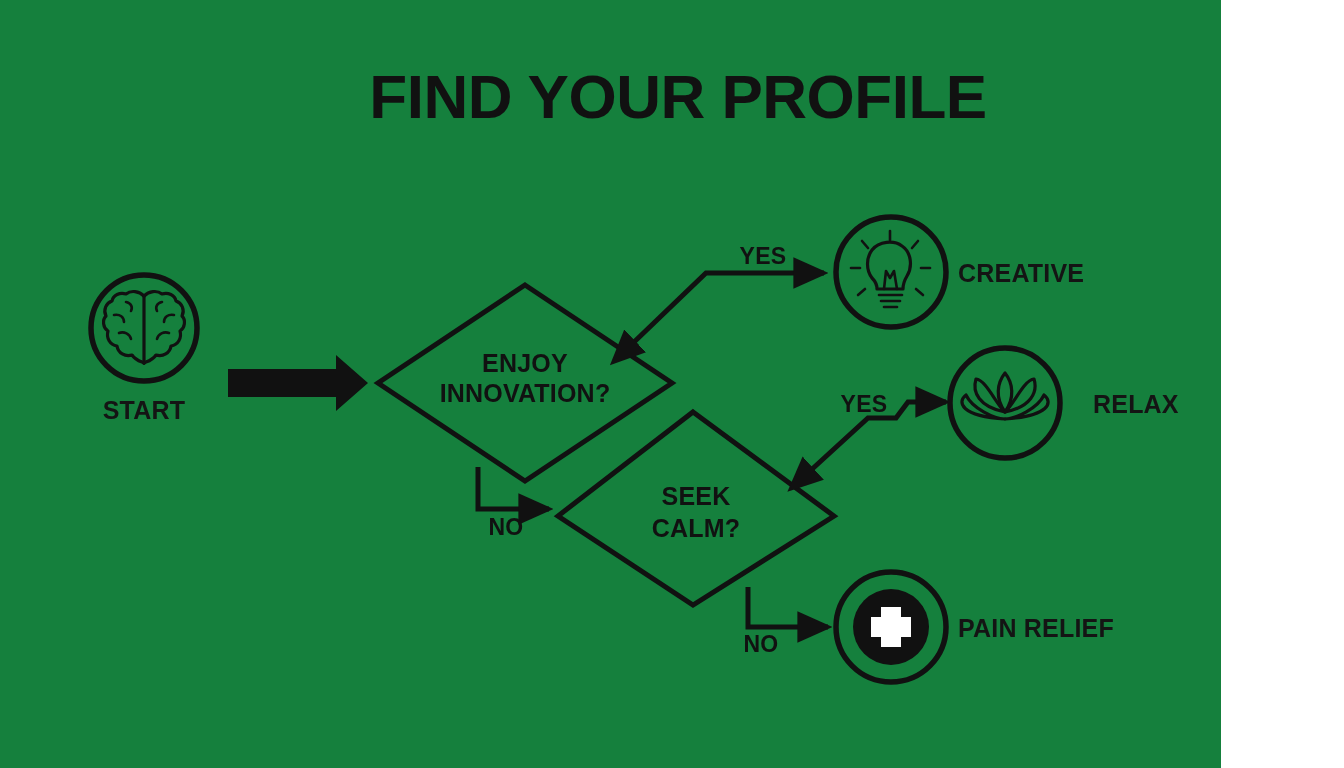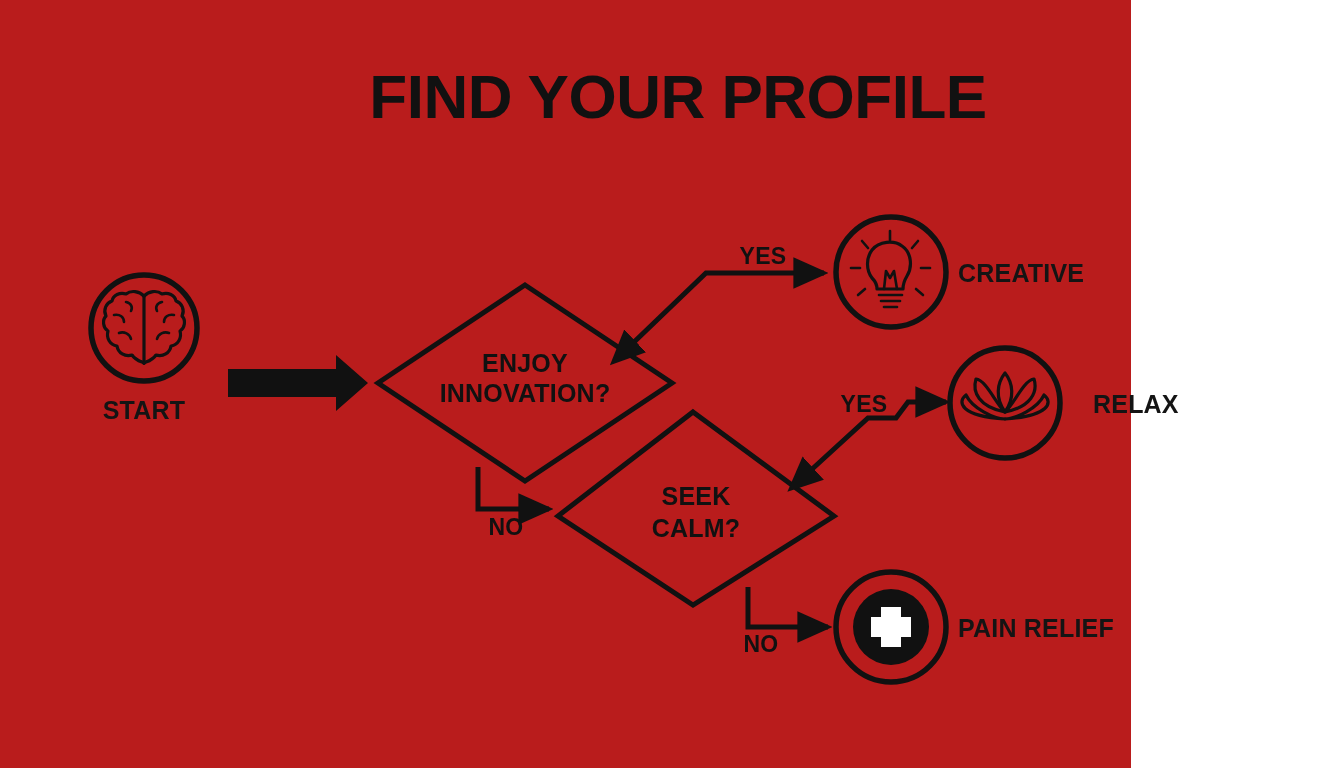--- a/index.html
+++ b/index.html
@@ -9,23 +9,23 @@
     background: #ffffff;
   }
   body {
     width: 1344px;
     height: 768px;
     overflow: hidden;
     font-family: "Liberation Sans", sans-serif;
   }
   #canvas {
     position: relative;
-    width: 1131px;
+    width: 1221px;
     height: 768px;
-    background: #b91c1c;
+    background: #15803d;
   }
   #flow-svg {
     position: absolute;
     left: 0;
     top: 0;
     width: 1344px;
     height: 768px;
     display: block;
   }
   .svg-title {

